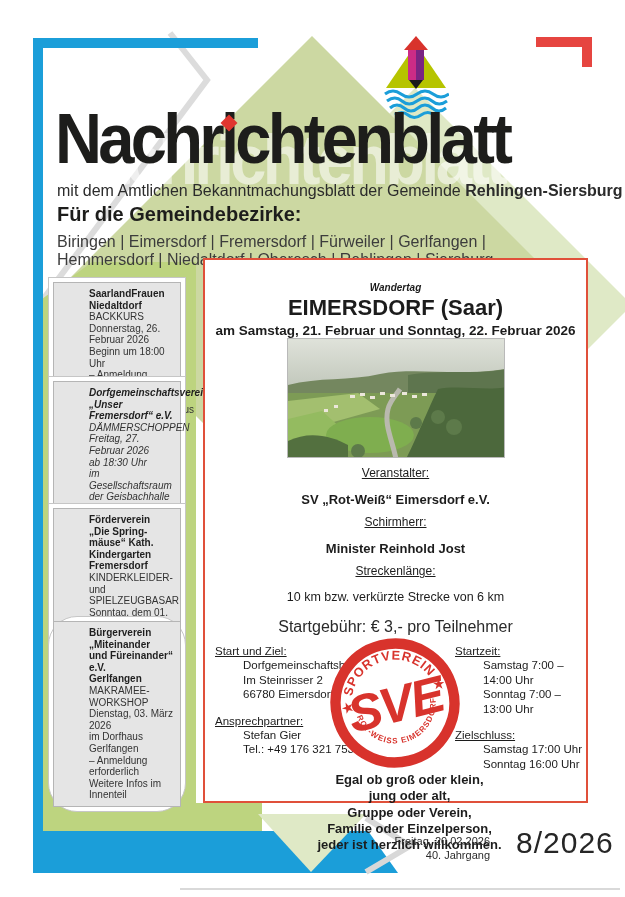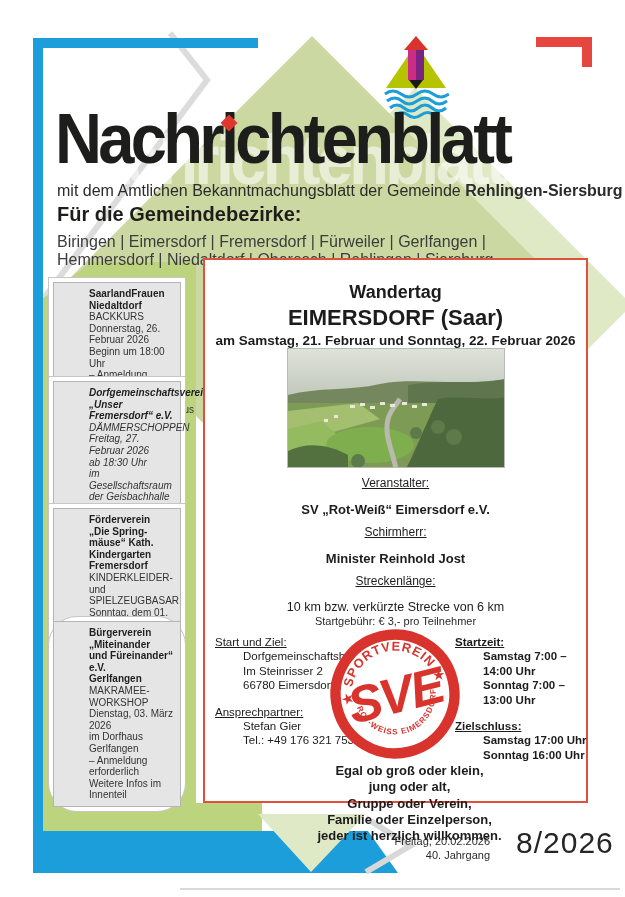--- a/index.html
+++ b/index.html
@@ -22,35 +22,35 @@
   .districts{left:57px;top:233px;width:520px;font-size:16px;color:#3c3c3c;z-index:3;}
 
   
   .event-box{left:48px;width:138px;background:#fff;border:1px solid #c6c6c6;padding:4px;z-index:3;box-sizing:border-box;}
   .event-inner{background:#e5e5e5;border:1px solid #b5b5b5;padding:5px 7px;font-size:10px;line-height:1.16;color:#333;}
   .event-inner .ttl{font-weight:bold;color:#1f1f1f;}
 
   
   .main-box{left:203px;top:258px;width:385px;height:545px;background:#fff;
       border:2px solid #e0503a;z-index:3;box-sizing:border-box;text-align:center;}
-  .kicker{margin-top:22px;font-size:18px;font-weight:bold;color:#1c1c1c;}
+  .kicker{margin-top:22px;font-size:10px;font-weight:bold;color:#1c1c1c;font-style:italic;}
   .flyer-title{font-size:22px;font-weight:bold;color:#1c1c1c;margin-top:2px;}
   .flyer-date{font-size:13.5px;font-weight:bold;color:#1c1c1c;margin-top:2px;}
   .flyer-headline{font-size:22px;font-weight:bold;color:#e0251f;margin-top:12px;margin-bottom:8px;}
   .photo{width:218px;height:120px;margin:0 auto;overflow:hidden;border:1px solid #b9b9b9;box-sizing:border-box;}
   .sec{margin-top:8px;font-size:12px;color:#1c1c1c;}
   .sec .u{text-decoration:underline;}
   .sec .val{display:block;font-size:13px;font-weight:bold;margin-top:12px;}
-  .sec .small{display:block;font-size:11px;margin-top:1px;color:#2a2a2a;}
+  .sec .small{display:block;font-size:16px;margin-top:14px;color:#2a2a2a;}
   .cols{position:relative;height:128px;margin-top:6px;text-align:left;}
   .col{position:absolute;top:2px;font-size:11.5px;line-height:1.25;color:#1c1c1c;}
   .col .lbl{text-decoration:underline;}
   .col .gap{height:12px;}
   .col-left{left:10px;width:158px;}
-  .col-right{left:250px;width:132px;font-weight:bold;}
+  .col-right{left:250px;width:132px;}
   .sve-wrap{position:absolute;left:124px;top:-5px;width:132px;height:132px;transform:rotate(-14deg);}
   .welcome{margin-top:2px;font-size:13px;font-weight:bold;line-height:1.25;color:#1c1c1c;}
 
   
   .footer-date{left:310px;top:834px;width:180px;text-align:right;font-size:11px;line-height:1.3;color:#2b2b2b;z-index:3;}
   .issue{left:516px;top:826px;font-size:30px;color:#262626;z-index:3;letter-spacing:1px;}
 </style>
 </head>
 <body>
 

